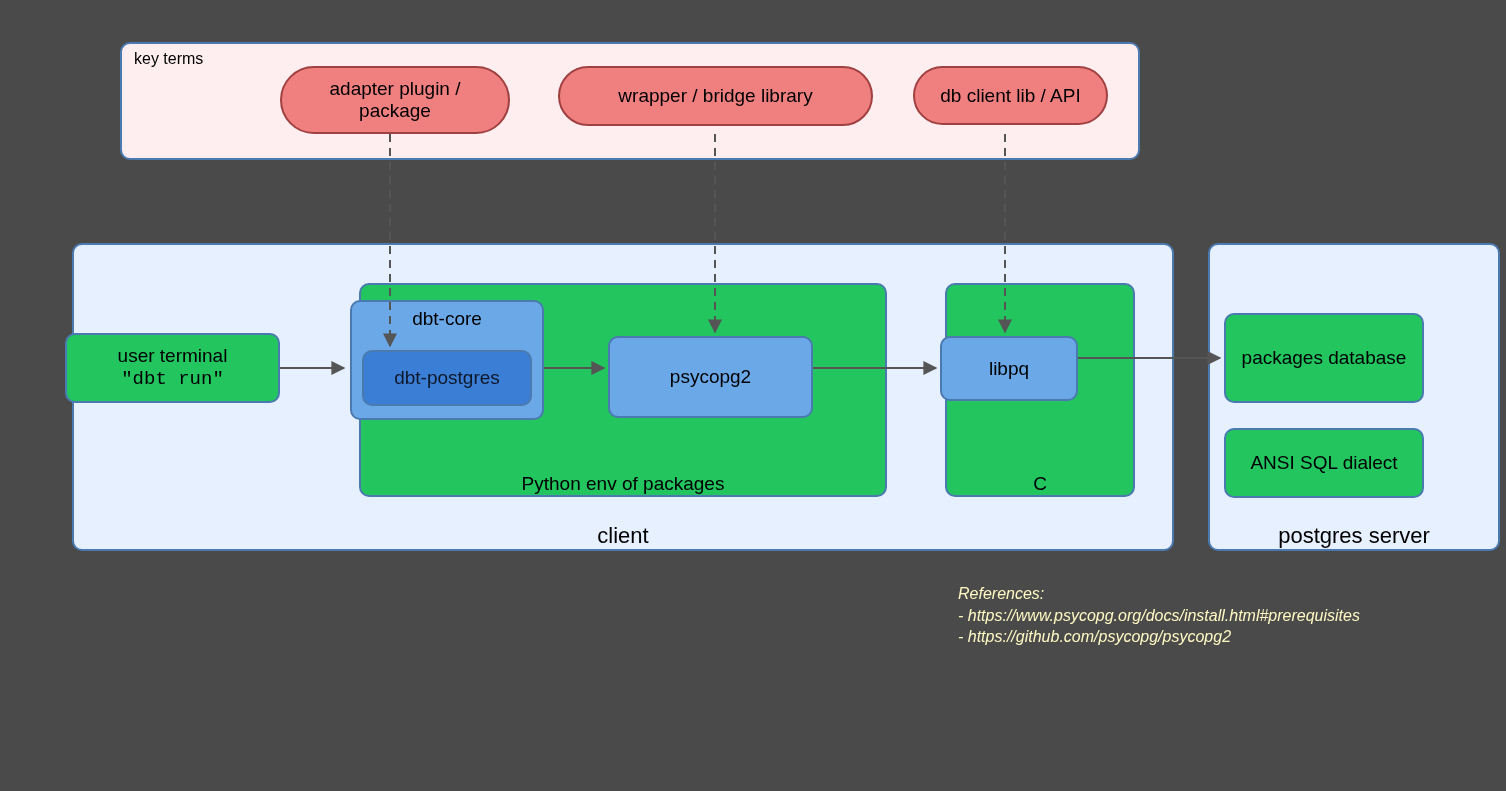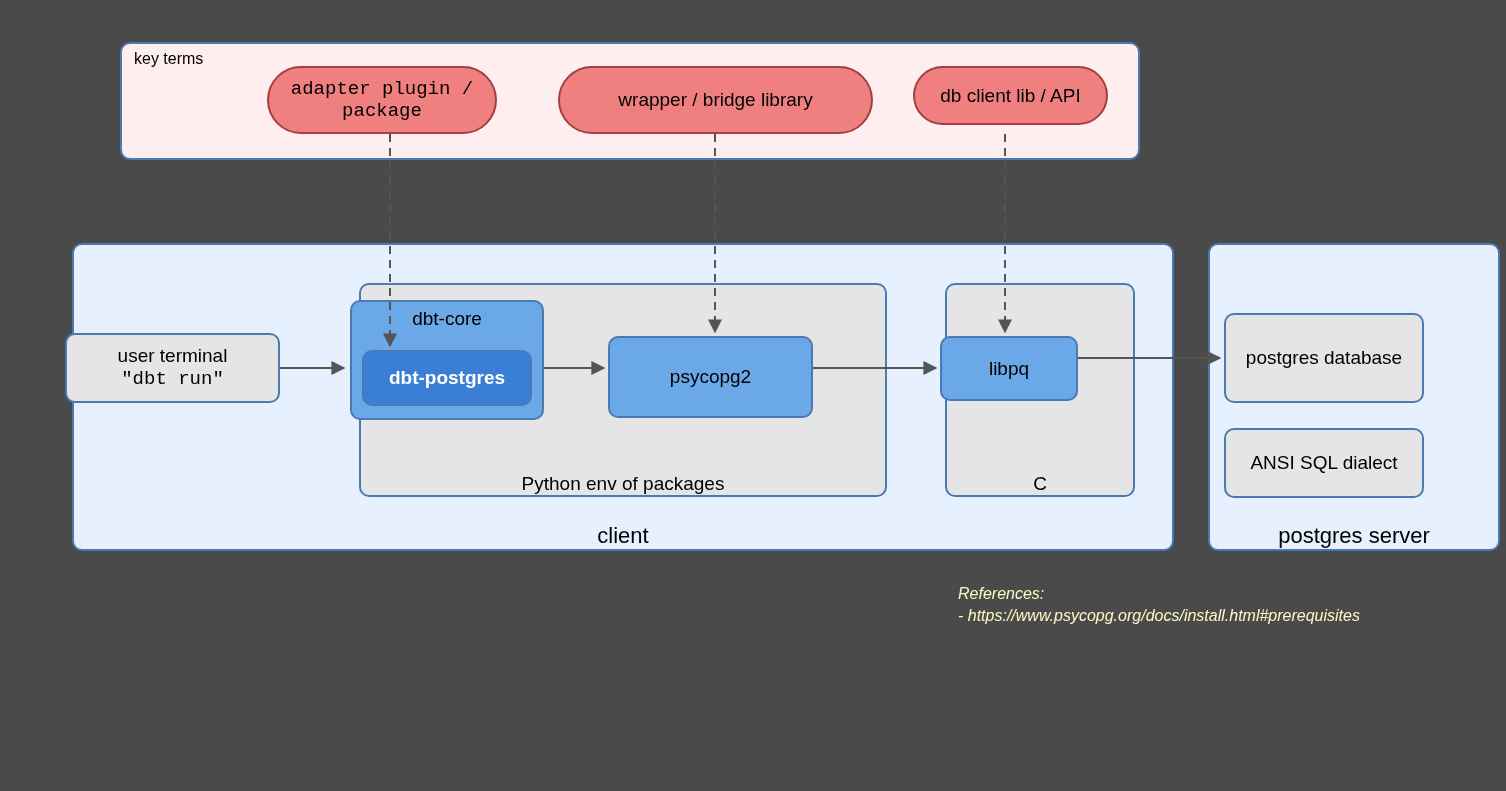--- a/index.html
+++ b/index.html
@@ -21,42 +21,42 @@
     position:absolute;
     background:#f08080;
     border:2px solid #a04040;
     border-radius:40px;
     display:flex;align-items:center;justify-content:center;
     text-align:center;
     box-sizing:border-box;
     padding:4px 12px;
   }
   .lightblue{background:#e6f0ff;}
-  .skyblue{background:#e5e5e5;}
+  .skyblue{background:#22c55e;}
   .medblue{background:#6aa8e8;}
-  .darkblue{background:#3a7fd5;color:#ffffff;font-weight:bold;}
+  .darkblue{background:#3a7fd5;color:#0f172a;}
   .pinkbg{background:#ffeef0;}
   .centered{display:flex;align-items:center;justify-content:center;text-align:center;}
   .bottomlabel{display:flex;align-items:flex-end;justify-content:center;margin-left:32px;}
   .toplabel{position:absolute;top:6px;left:12px;}
   .mono{font-family:"Courier New",monospace;}
   svg.overlay{position:absolute;left:0;top:0;width:1506px;height:791px;pointer-events:none;}
   .refs{position:absolute;font-style:italic;color:#fef9c3;font-size:16px;line-height:1.35;}
 </style>
 </head>
 <body>
 
 <div class="box pinkbg" style="left:120px;top:42px;width:1020px;height:118px;">
   <div class="toplabel" style="font-size:16px;">key terms</div>
 </div>
 
-<div class="pill" style="left:267px;top:66px;width:230px;height:68px;font-family:Liberation Mono, monospace;">
+<div class="pill" style="left:280px;top:66px;width:230px;height:68px;">
   <span>adapter plugin / package</span>
 </div>
-<div class="pill" style="left:558px;top:66px;width:315px;height:68px;align-items:center;">
+<div class="pill" style="left:558px;top:66px;width:315px;height:60px;align-items:center;">
   <span>wrapper / bridge library</span>
 </div>
 <div class="pill" style="left:913px;top:66px;width:195px;height:59px;">
   <span>db client lib / API</span>
 </div>
 
 <div class="box lightblue bottomlabel" style="left:40px;top:243px;width:1102px;height:308px;font-size:22px;">
   <span>client</span>
 </div>
 
@@ -87,30 +87,31 @@
 
 <div class="box medblue centered" style="left:940px;top:336px;width:138px;height:65px;">
   <span>libpq</span>
 </div>
 
 <div class="box lightblue bottomlabel" style="left:1176px;top:243px;width:292px;height:308px;font-size:22px;">
   <span>postgres server</span>
 </div>
 
 <div class="box skyblue centered" style="left:1224px;top:313px;width:200px;height:90px;flex-direction:column;line-height:1.25;">
-  <span>postgres database</span>
+  <span>packages database</span>
 </div>
 
 <div class="box skyblue centered" style="left:1224px;top:428px;width:200px;height:70px;line-height:1.25;">
   <span>ANSI SQL dialect</span>
 </div>
 
 <div class="refs" style="left:958px;top:583px;">
   <div>References:</div>
   <div>- https://www.psycopg.org/docs/install.html#prerequisites</div>
+  <div>- https://github.com/psycopg/psycopg2</div>
 </div>
 
 <svg class="overlay">
   <defs>
     <marker id="arrow" viewBox="0 0 10 10" refX="9" refY="5" markerWidth="7" markerHeight="7" orient="auto-start-reverse">
       <path d="M 0 0 L 10 5 L 0 10 z" fill="#555"></path>
     </marker>
   </defs>
 
   <line x1="390" y1="134" x2="390" y2="346" stroke="#555" stroke-width="2" stroke-dasharray="8 6" marker-end="url(#arrow)"></line>

